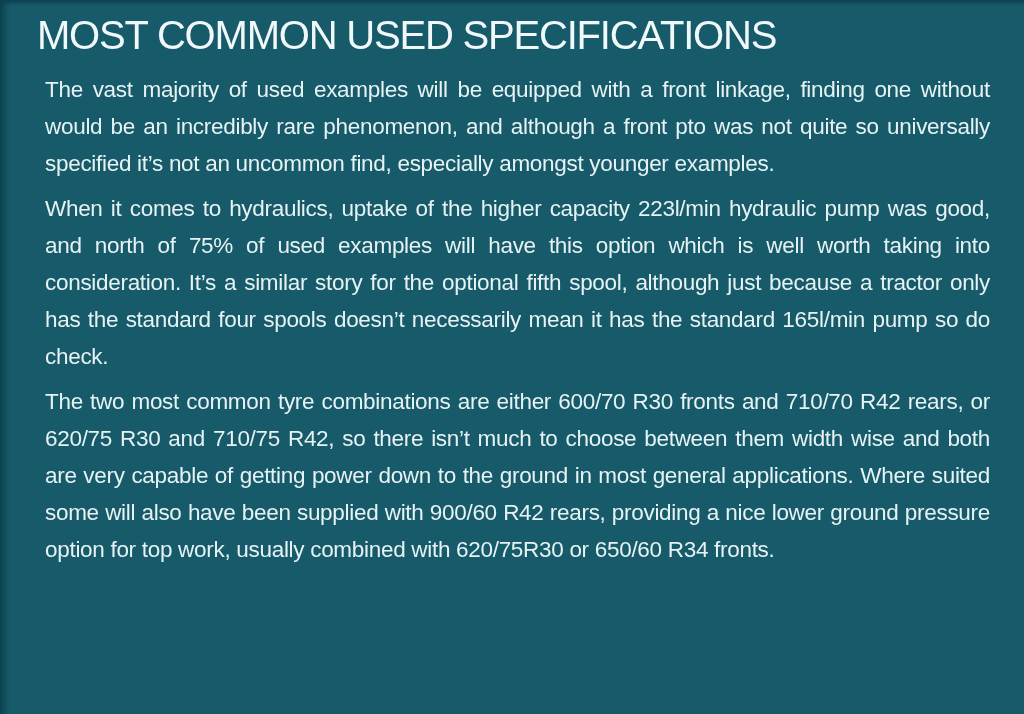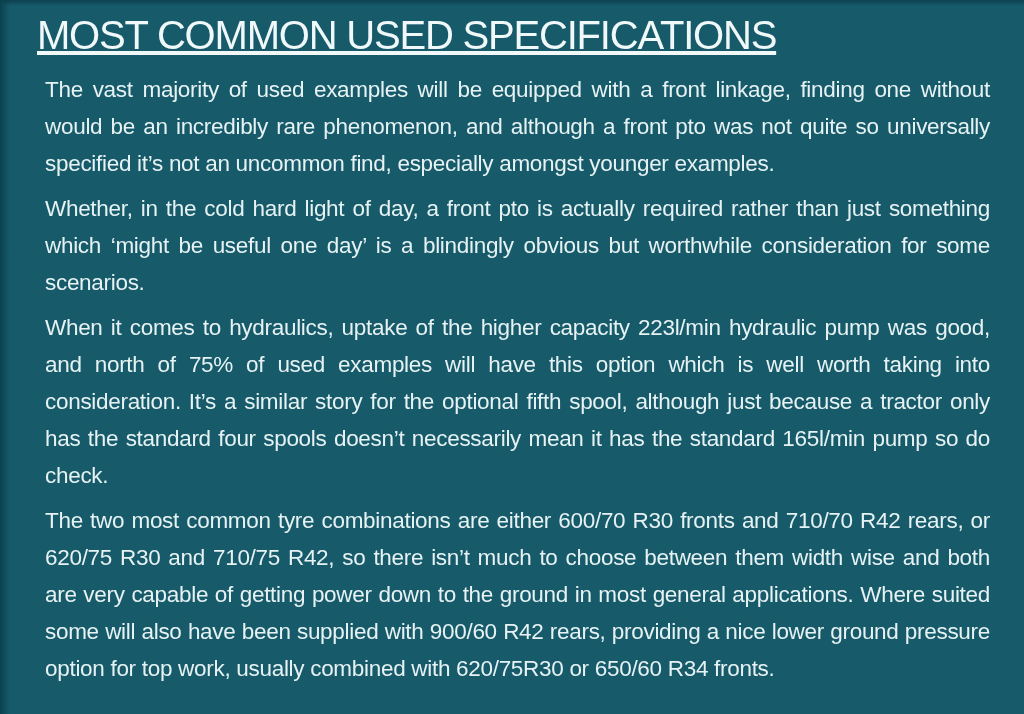--- a/index.html
+++ b/index.html
@@ -27,21 +27,20 @@
   }
   h1.title {
     margin: 0;
     padding: 13px 26px 2px 37px;
     color: var(--title-color, #f0f8f9);
     font-size: 40px;
     font-weight: 300;
     letter-spacing: -1.2px;
     line-height: 1.12;
     white-space: nowrap;
-    text-decoration: underline;
   }
   .body-text {
     padding: 3px 26px 0 37px;
     color: var(--text-color, #e6f2f3);
     font-size: 22.5px;
     line-height: 37px;
     letter-spacing: -0.3px;
     text-align: justify;
   }
   .body-text p {
@@ -49,17 +48,16 @@
   }
 </style>
 </head>
 <body>
 
 <div class="page">
   <div class="edge-shade"></div>
   <h1 class="title">MOST COMMON USED SPECIFICATIONS</h1>
   <div class="body-text">
     <p>The vast majority of used examples will be equipped with a front linkage, finding one without would be an incredibly rare phenomenon, and although a front pto was not quite so universally specified it’s not an uncommon find, especially amongst younger examples.</p>
-    <p>Whether, in the cold hard light of day, a front pto is actually required rather than just something which ‘might be useful one day’ is a blindingly obvious but worthwhile consideration for some scenarios.</p>
     <p>When it comes to hydraulics, uptake of the higher capacity 223l/min hydraulic pump was good, and north of 75% of used examples will have this option which is well worth taking into consideration. It’s a similar story for the optional fifth spool, although just because a tractor only has the standard four spools doesn’t necessarily mean it has the standard 165l/min pump so do check.</p>
     <p>The two most common tyre combinations are either 600/70 R30 fronts and 710/70 R42 rears, or 620/75 R30 and 710/75 R42, so there isn’t much to choose between them width wise and both are very capable of getting power down to the ground in most general applications. Where suited some will also have been supplied with 900/60 R42 rears, providing a nice lower ground pressure option for top work, usually combined with 620/75R30 or 650/60 R34 fronts.</p>
   </div>
 </div>
 
 </body></html>

